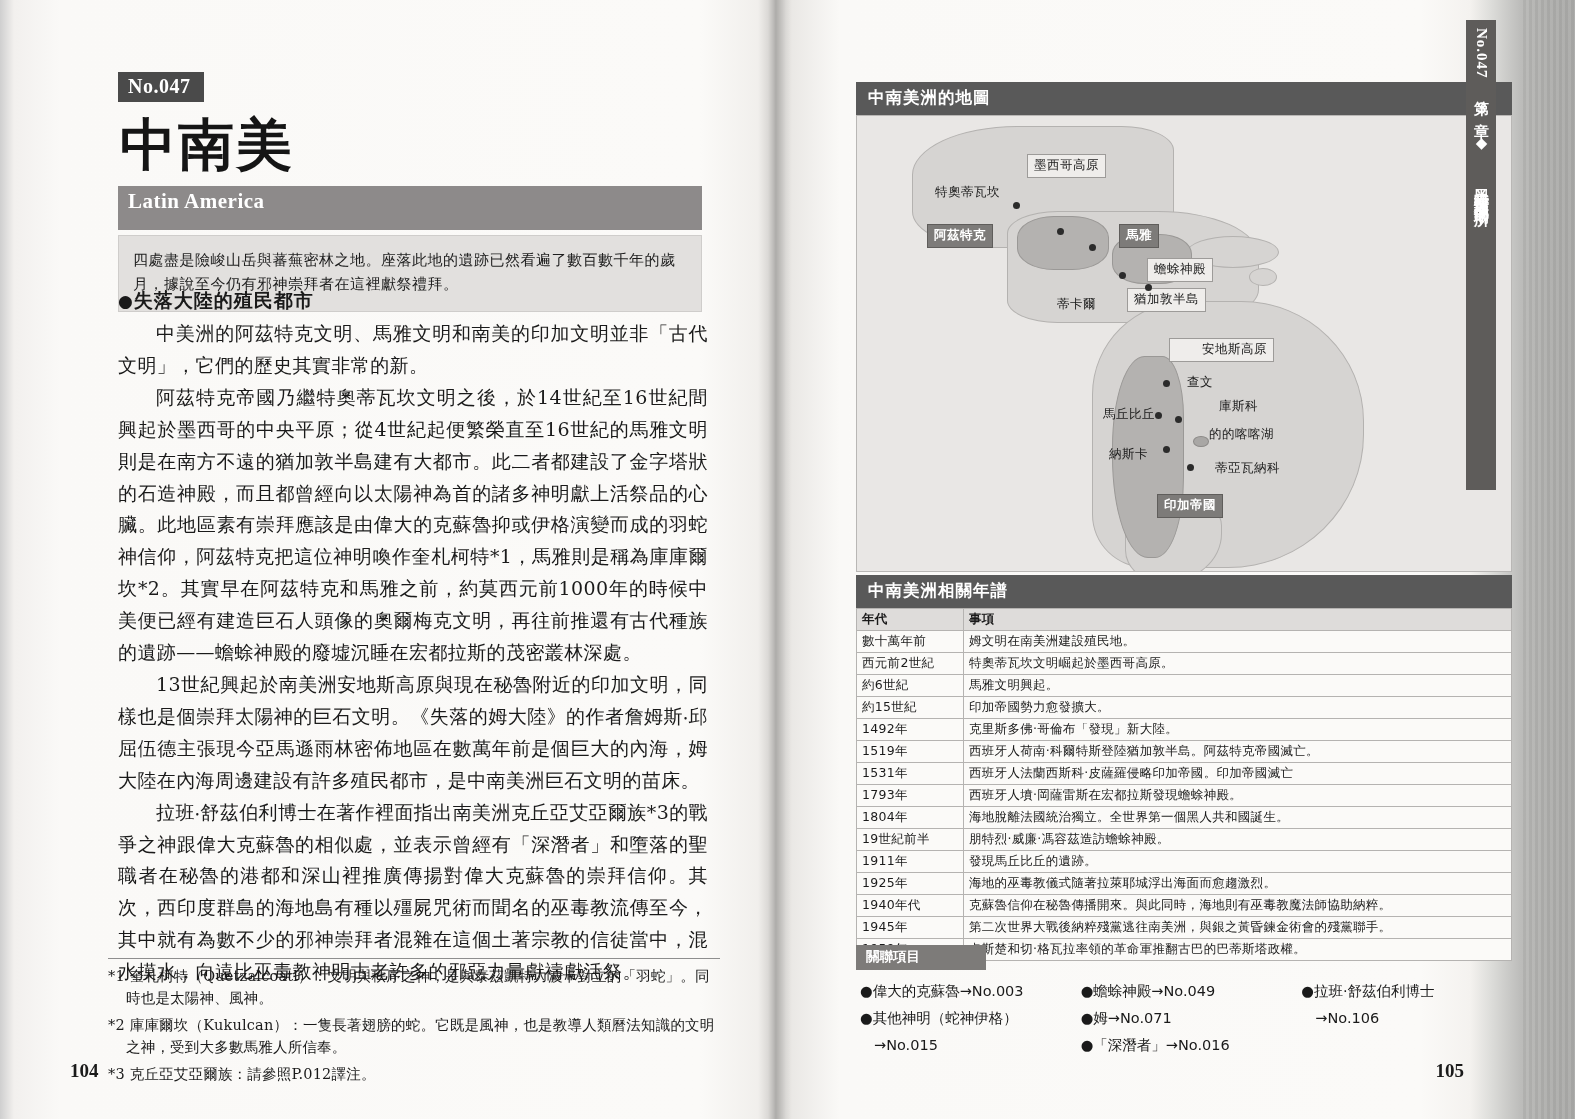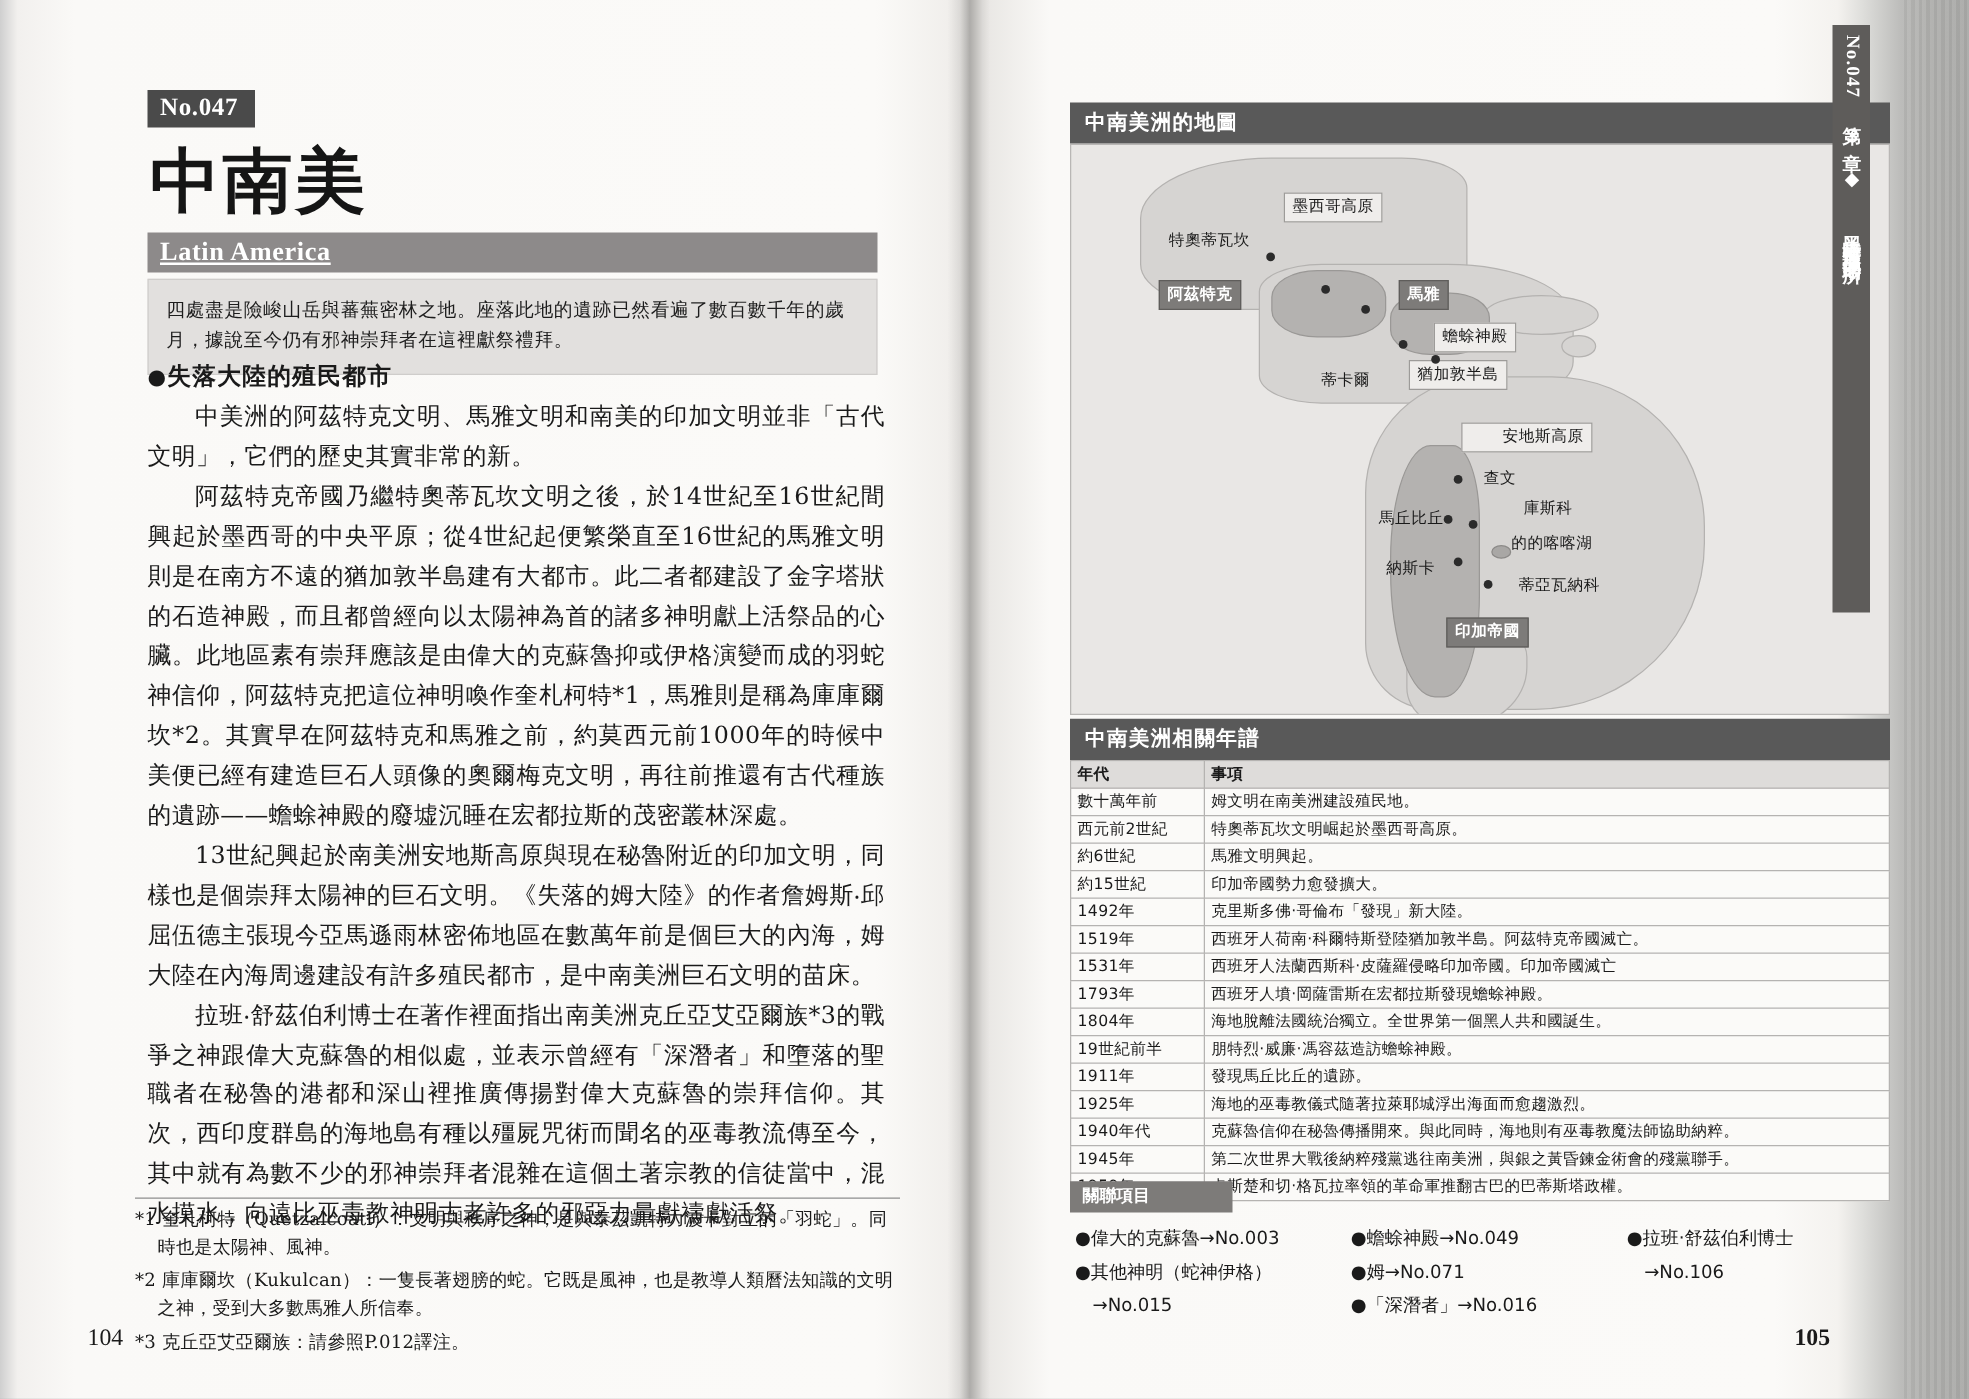--- a/index.html
+++ b/index.html
@@ -30,21 +30,21 @@
     background:#4a4a4a;color:#fff;font-weight:bold;font-size:20px;
     display:inline-block;padding:3px 14px 4px 10px;letter-spacing:.5px;
     font-family:"Liberation Serif",serif;
   }
   .big-title{
     font-size:56px;font-weight:bold;letter-spacing:2px;margin:6px 0 2px 2px;
     font-family:"DejaVu Sans","Liberation Sans",sans-serif;color:#151515;
   }
   .en-title{
     background:#8d8a8a;color:#fff;font-size:21px;font-weight:bold;
-    padding:3px 10px 4px;font-family:"Liberation Serif",serif;letter-spacing:.5px;text-decoration:underline;
+    padding:3px 10px 16px;font-family:"Liberation Serif",serif;letter-spacing:.5px;
   }
   .lede{
     background:#e2e0de;border:1px solid #cfcdcb;margin-top:5px;padding:12px 14px 14px;
     font-size:15px;line-height:1.62;letter-spacing:.5px;color:#1d1d1d;
     font-family:"DejaVu Serif","Liberation Serif",serif;
   }
   .sect-head{
     position:absolute;left:118px;top:288px;font-size:19px;font-weight:bold;letter-spacing:1px;
   }
   .sect-head .dot{font-size:17px;}
@@ -54,21 +54,21 @@
     font-family:"DejaVu Serif","Liberation Serif",serif;
   }
   .body-col p{margin:0;text-indent:2em;}
   .notes{
     position:absolute;left:108px;top:958px;width:610px;
     font-size:14.5px;line-height:1.55;letter-spacing:.2px;
     font-family:"DejaVu Serif","Liberation Serif",serif;
   }
   .notes .hr{border-top:1px solid #8e8e8e;width:612px;margin:0 0 6px 0;}
   .notes div.n{margin-bottom:4px;padding-left:18px;text-indent:-18px;}
-  .pgnum-l{position:absolute;left:70px;top:1060px;font-size:19px;font-weight:normal;font-family:"Liberation Serif",serif;}
+  .pgnum-l{position:absolute;left:70px;top:1060px;font-size:19px;font-weight:bold;font-family:"Liberation Serif",serif;}
 
   
   .right{position:absolute;left:790px;top:0;width:730px;height:1119px;}
   .panel-head{
     background:#595959;color:#fff;font-size:16.5px;font-weight:bold;
     padding:5px 12px 6px;letter-spacing:1px;
   }
   .map-box{
     position:absolute;left:66px;top:82px;width:656px;
   }

